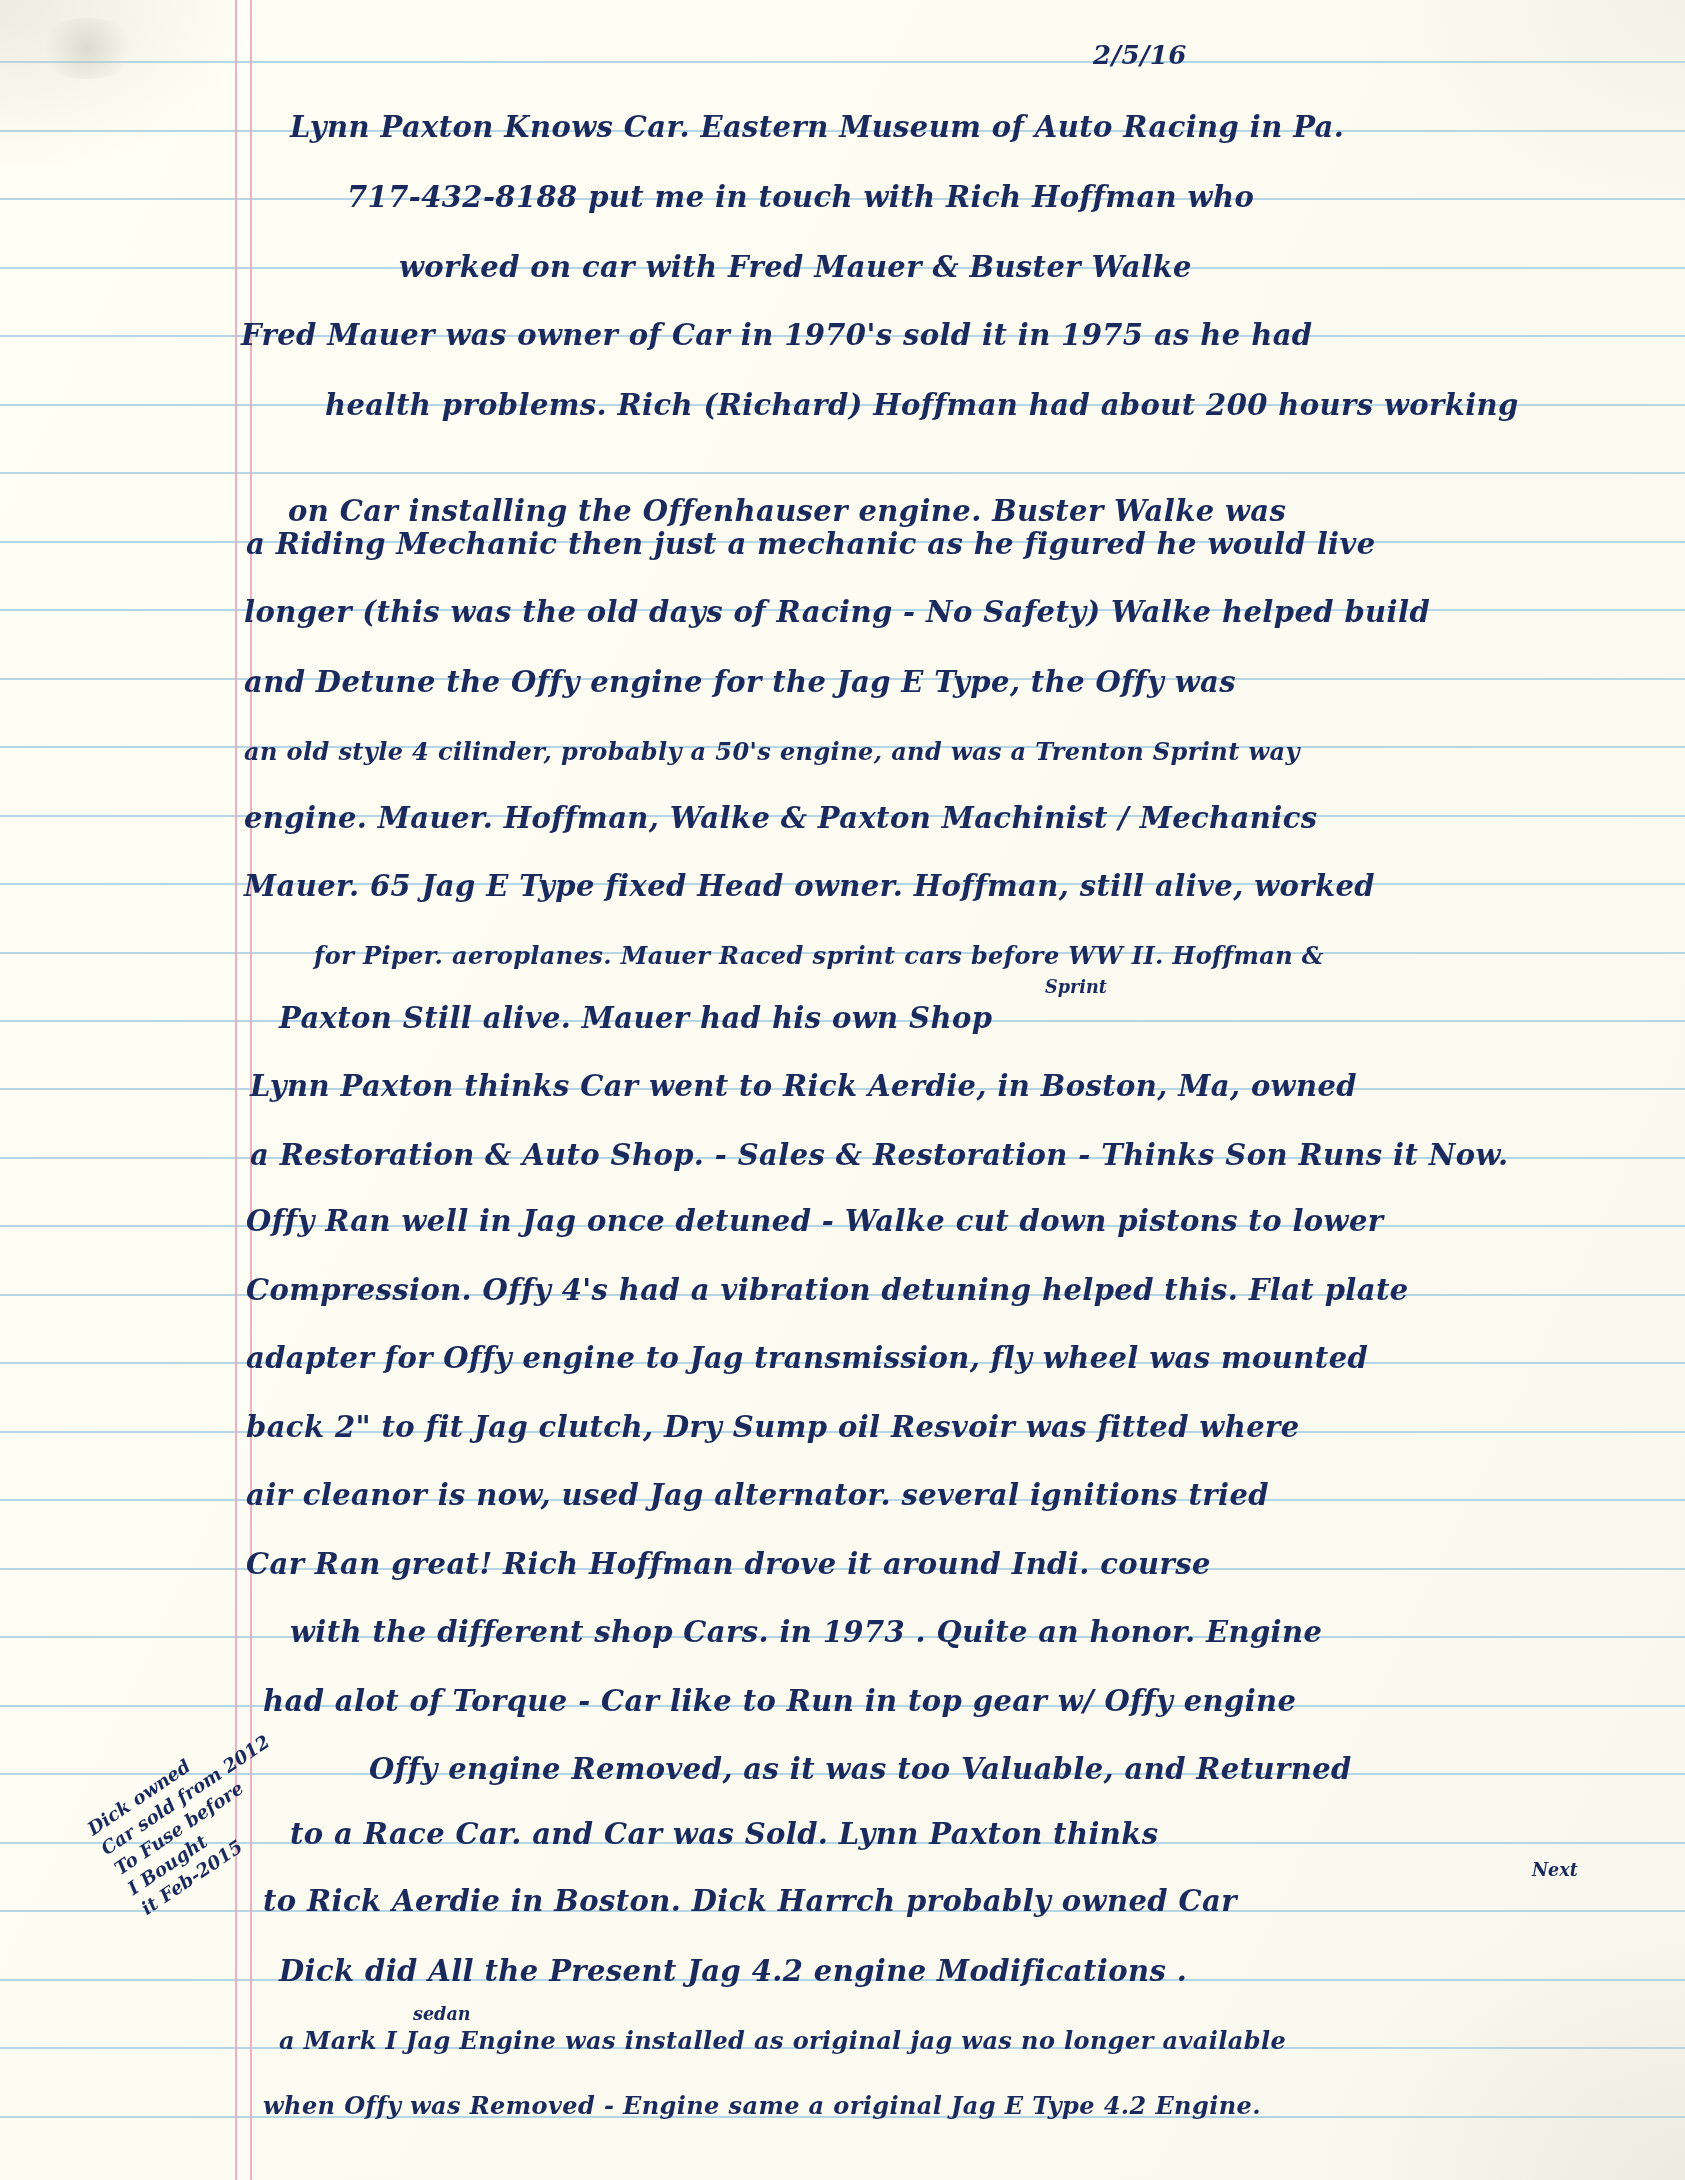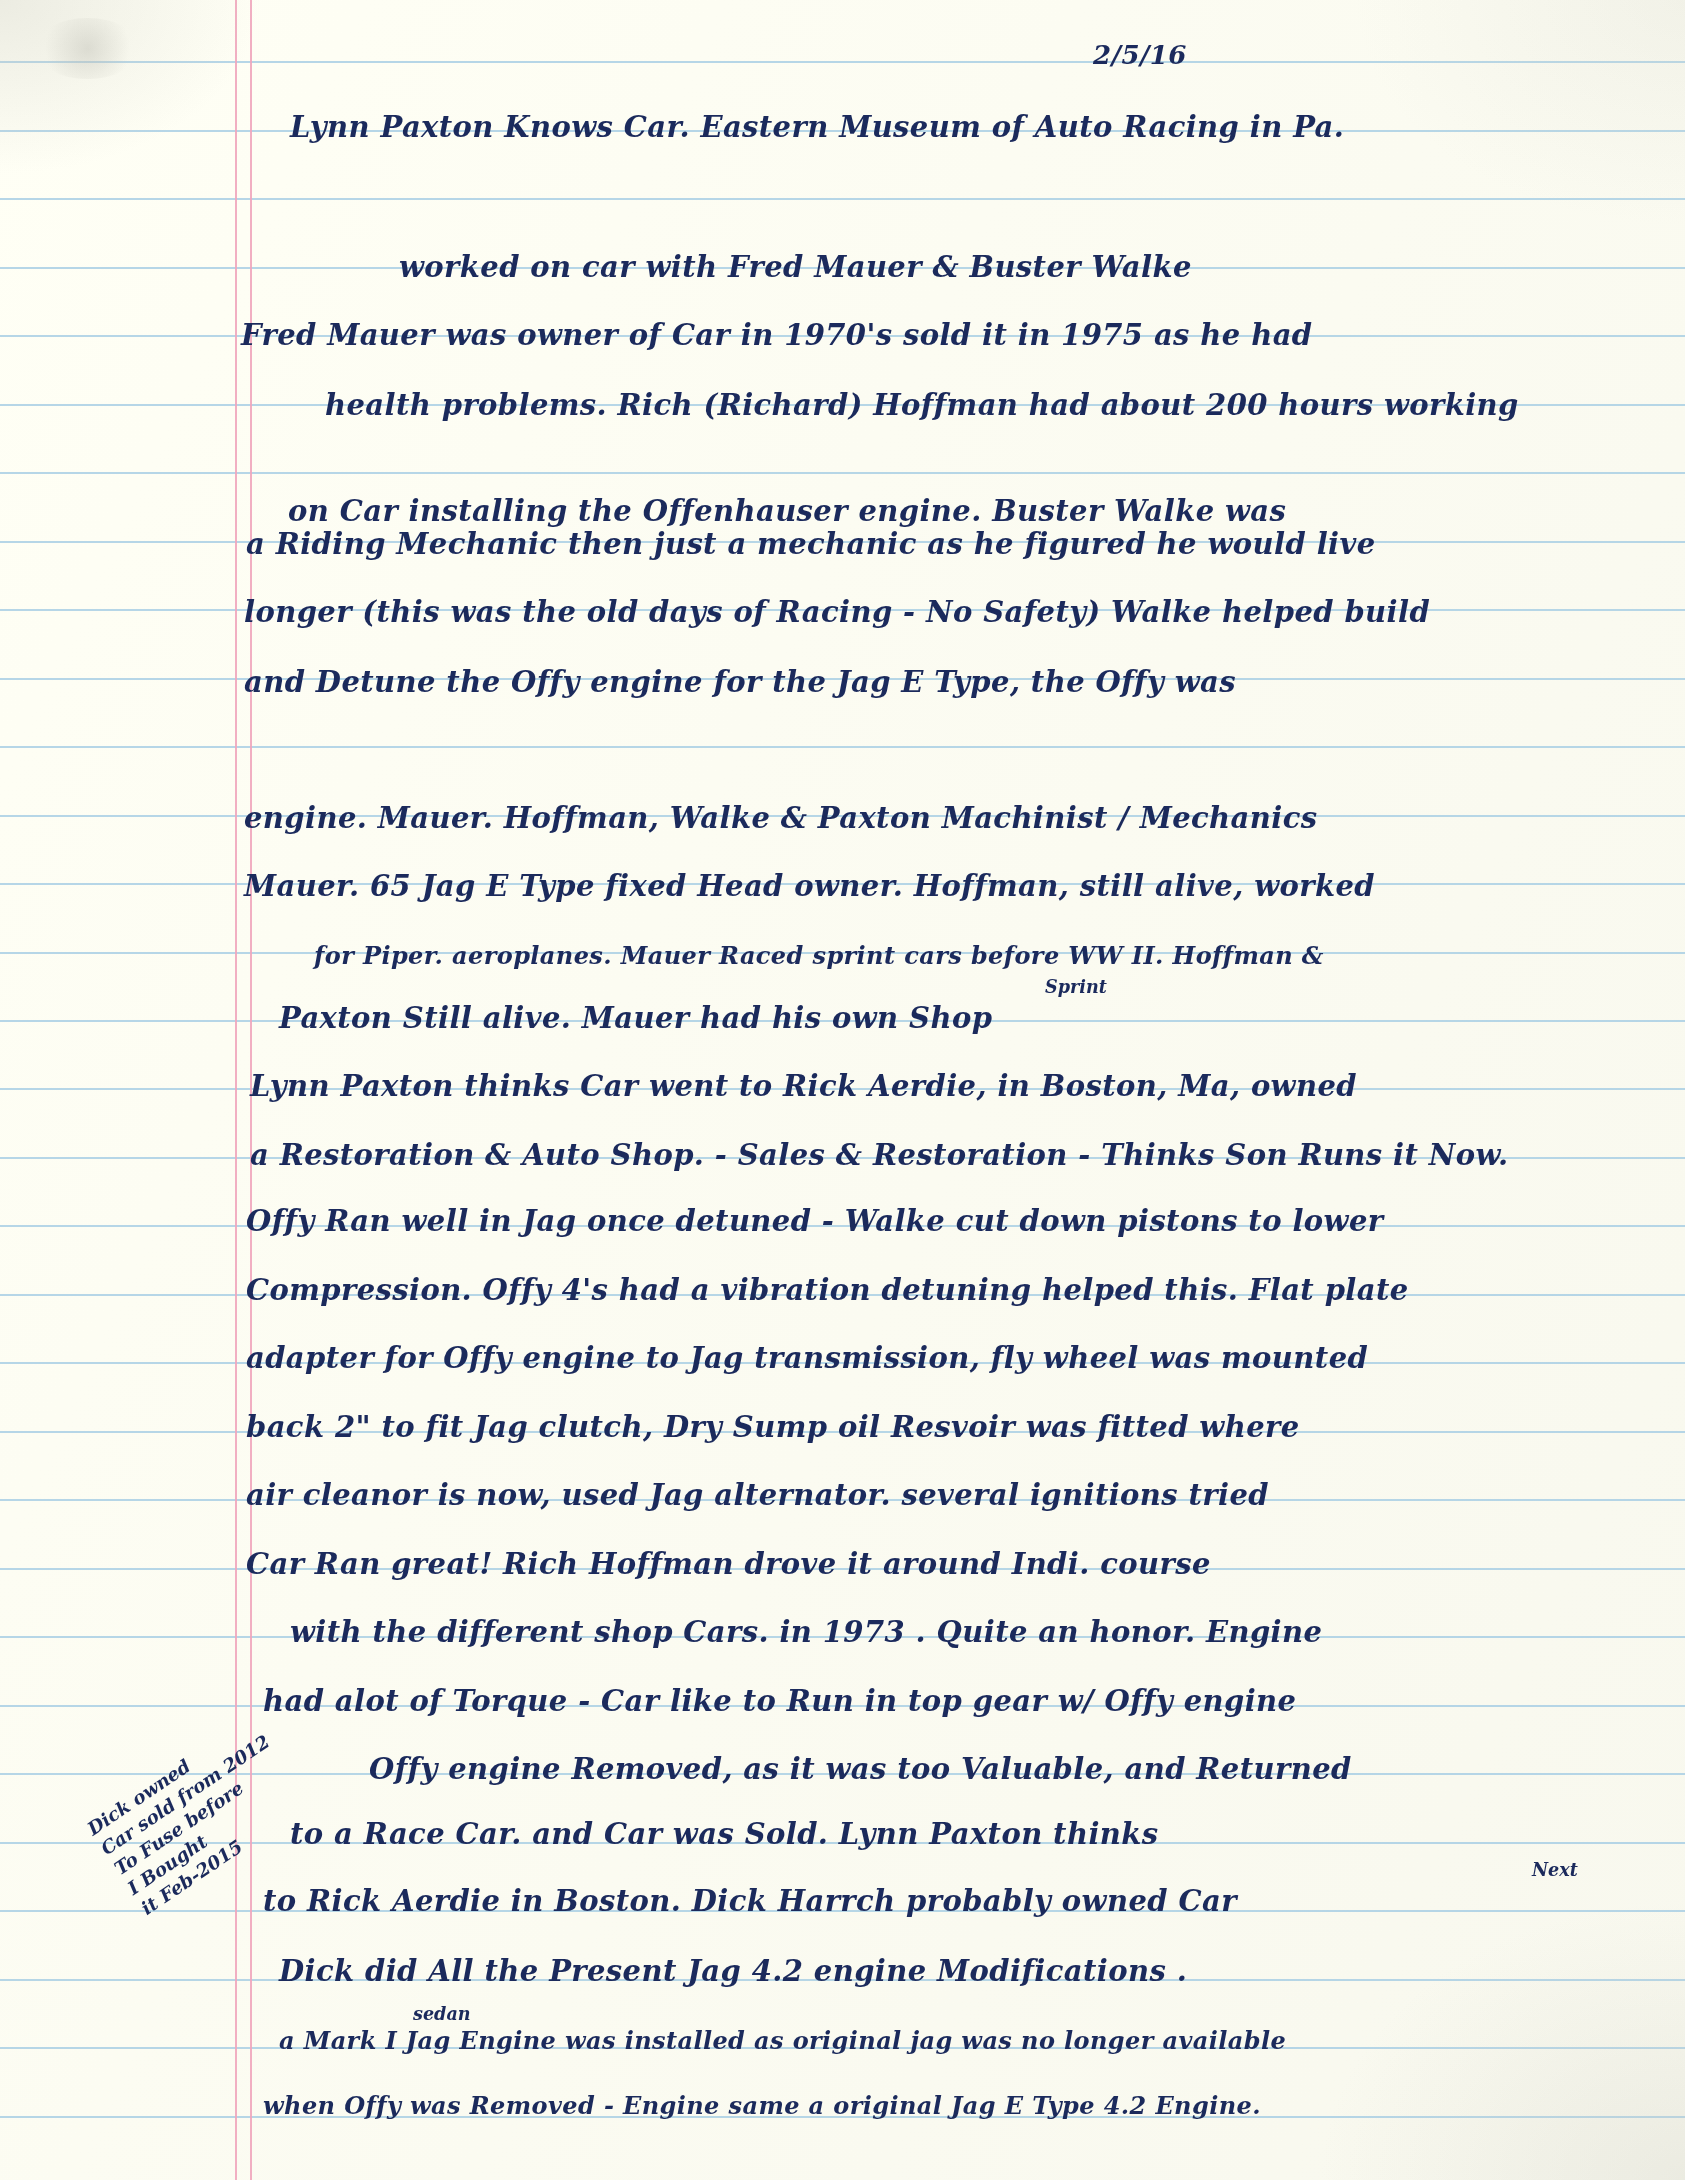--- a/index.html
+++ b/index.html
@@ -167,28 +167,30 @@
   <div class="paper-shadow-tl"></div>
   <div class="paper-shadow-tr"></div>
   <div class="paper-shadow-br"></div>
 
   <div class="smudge" style="left:35px; top:17.6px; width:105px; height:61px;"></div>
 
   <div class="hand">
     <div class="ln date" style="left:1093px; top:40px;">2/5/16</div>
 
     <div class="ln body-line" style="left:290px; top:110px;">Lynn Paxton Knows Car.  Eastern Museum of Auto Racing in Pa.</div>
+    <div class="ln body-line" style="left:347px; top:180px;">717-432-8188   put me in touch with Rich Hoffman who</div>
     <div class="ln body-line" style="left:399px; top:250px;">worked on  car with Fred Mauer &amp; Buster Walke</div>
 
     <div class="ln body-line" style="left:241px; top:318px;">Fred Mauer  was owner of Car in 1970's  sold it in 1975 as he had</div>
     <div class="ln body-line" style="left:325px; top:388px;">health problems. Rich (Richard) Hoffman had about 200 hours working</div>
     <div class="ln body-line" style="left:288px; top:458px;margin-top:36px;">on Car installing the Offenhauser engine.  Buster Walke was</div>
     <div class="ln body-line" style="left:246px; top:527px;">a Riding Mechanic then just a mechanic as he figured he would live</div>
     <div class="ln body-line" style="left:244px; top:595px;">longer (this was the old days of Racing - No Safety)  Walke helped build</div>
     <div class="ln body-line" style="left:244px; top:665px;">and Detune the Offy engine for the Jag E Type, the Offy was</div>
+    <div class="ln small-line" style="left:244px; top:737px;">an old style 4 cilinder, probably a 50's engine, and was a Trenton Sprint way</div>
     <div class="ln body-line" style="left:244px; top:801px;">engine.  Mauer.  Hoffman, Walke &amp; Paxton   Machinist / Mechanics</div>
     <div class="ln body-line" style="left:244px; top:869px;">Mauer.  65 Jag E Type fixed Head owner.  Hoffman, still alive, worked</div>
     <div class="ln small-line" style="left:314px; top:941px;">for Piper. aeroplanes.  Mauer Raced sprint cars before WW II.  Hoffman &amp;</div>
     <div class="ln body-line" style="left:279px; top:1001px;">Paxton Still alive.    Mauer had his own Shop</div>
     <div class="sup" style="left:1045px; top:976px;">Sprint</div>
 
     <div class="ln body-line" style="left:250px; top:1069px;">Lynn Paxton thinks Car went to  Rick Aerdie, in Boston, Ma, owned</div>
     <div class="ln body-line" style="left:250px; top:1138px;">a Restoration &amp; Auto Shop. - Sales &amp; Restoration - Thinks Son Runs it Now.</div>
 
     <div class="ln body-line" style="left:246px; top:1204px;">Offy Ran well in Jag once detuned - Walke cut down pistons to lower</div>

